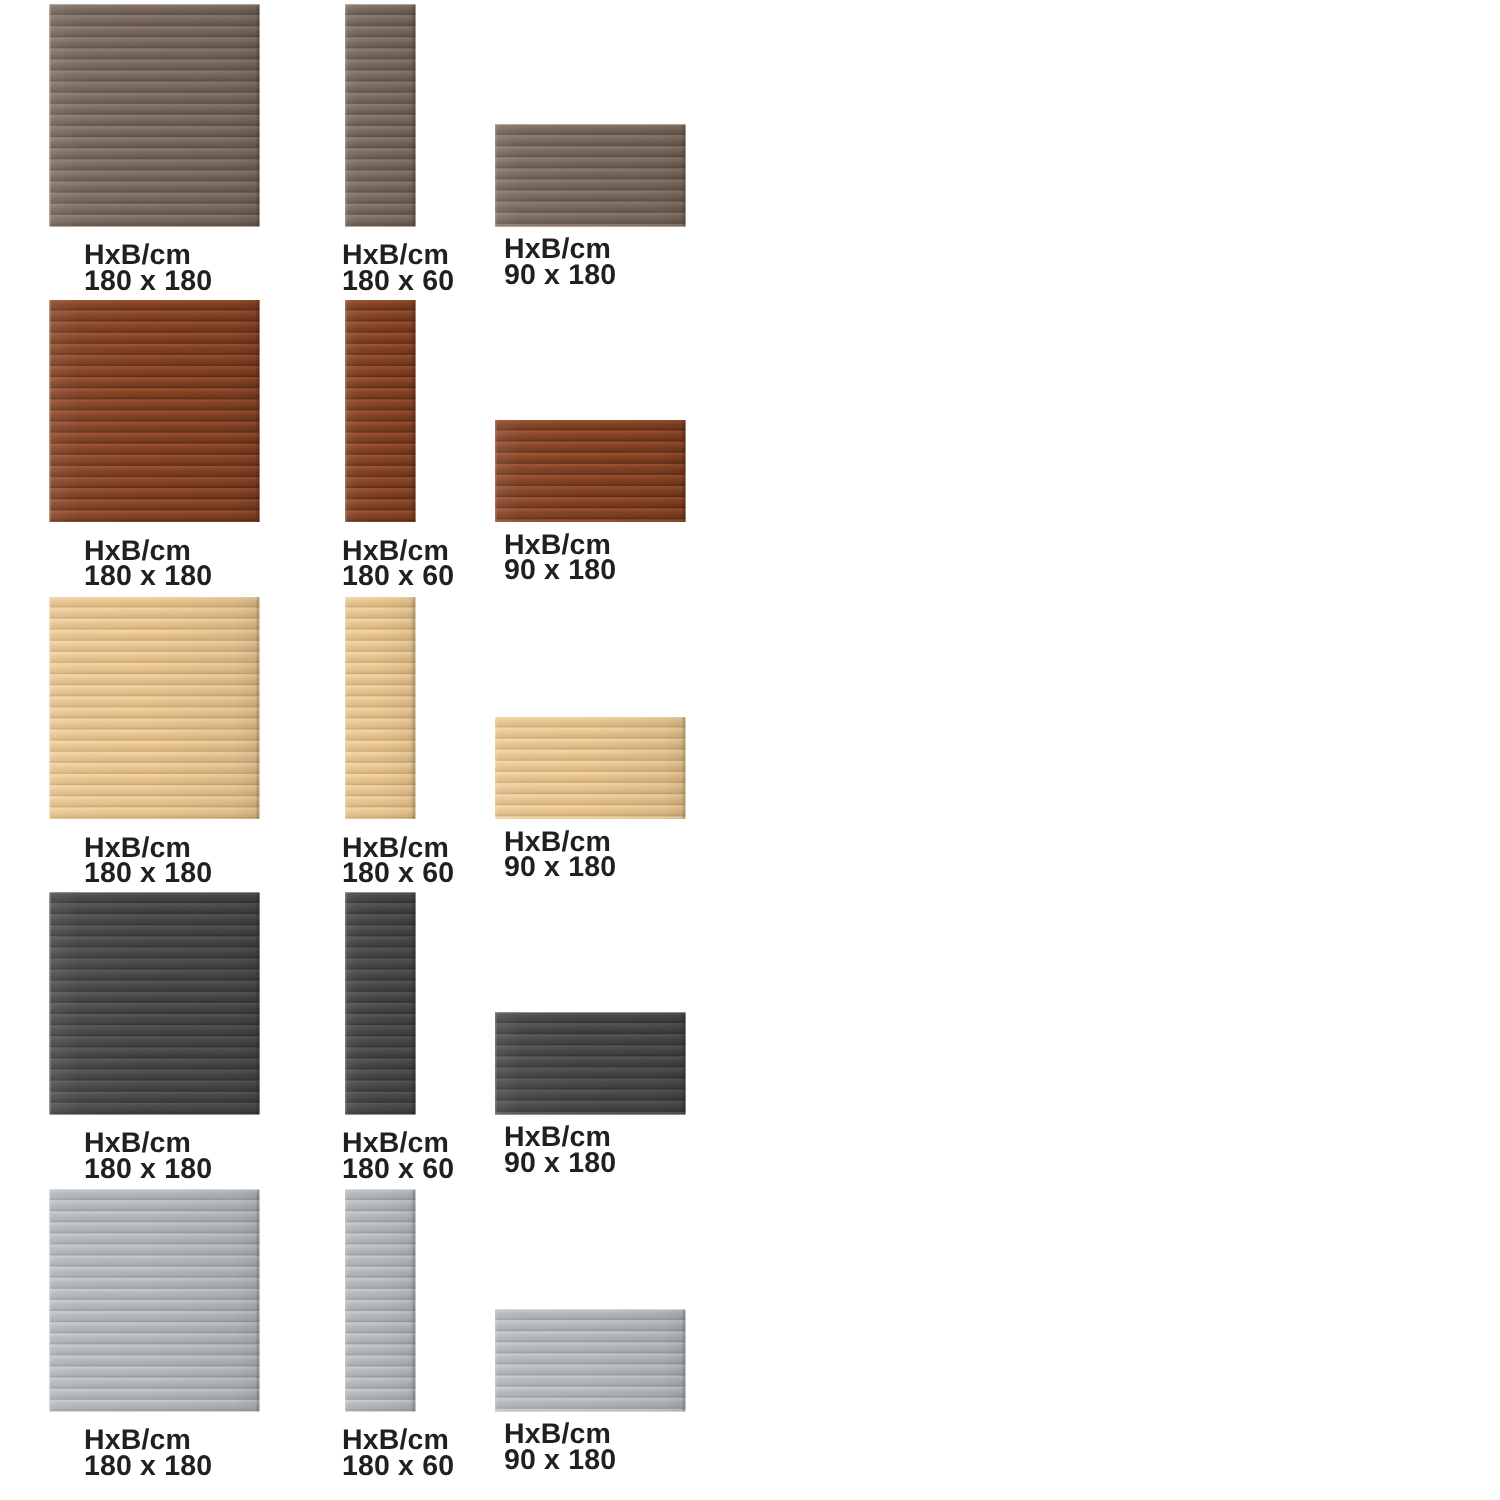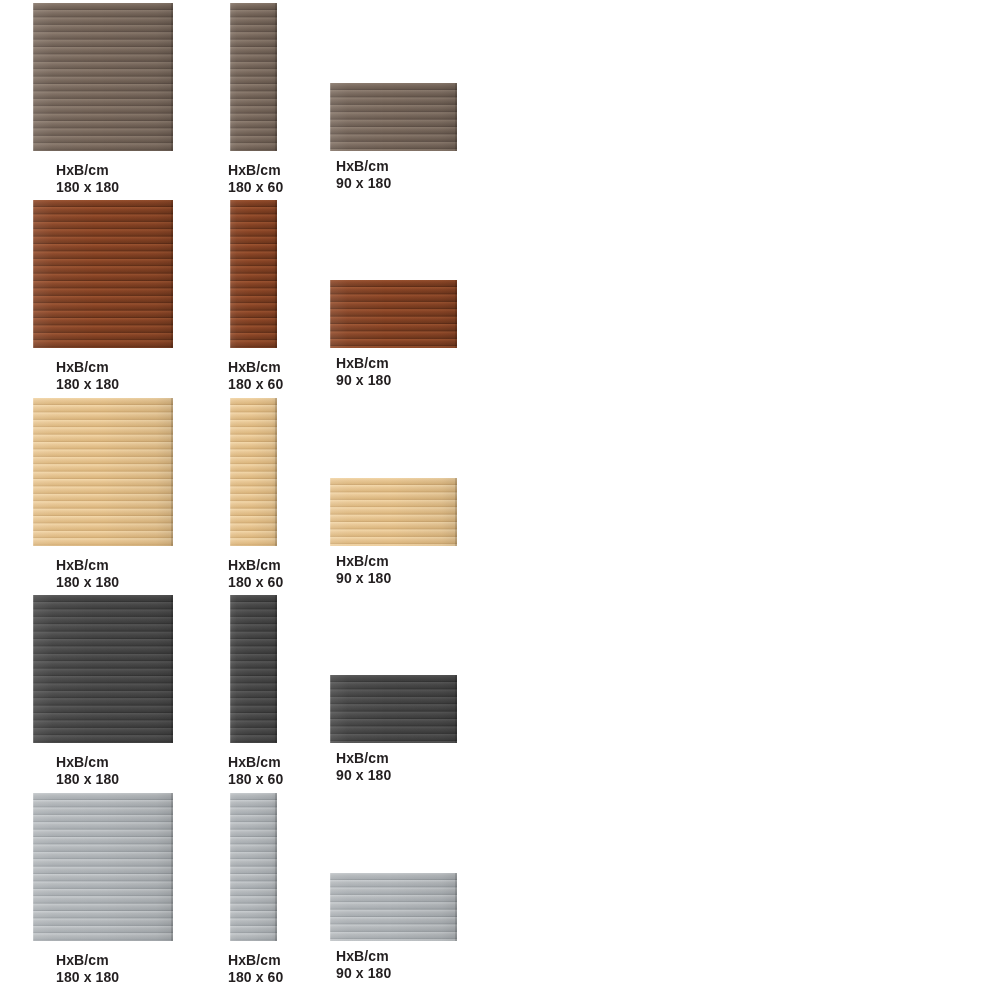--- a/index.html
+++ b/index.html
@@ -68,21 +68,21 @@
     bottom: 0;
     width: 1px;
     pointer-events: none;
   }
 
   
   .caption {
     position: absolute;
     color: #231f20;
     font-family: "Liberation Sans", sans-serif;
-    font-size: 14px;
+    font-size: 19px;
     font-weight: 600;
     line-height: 17px;
     letter-spacing: 0.1px;
     white-space: nowrap;
   }
   .caption .cap-unit { display: block; }
   .caption .cap-dims { display: block; }
 </style>
 </head>
 <body>

